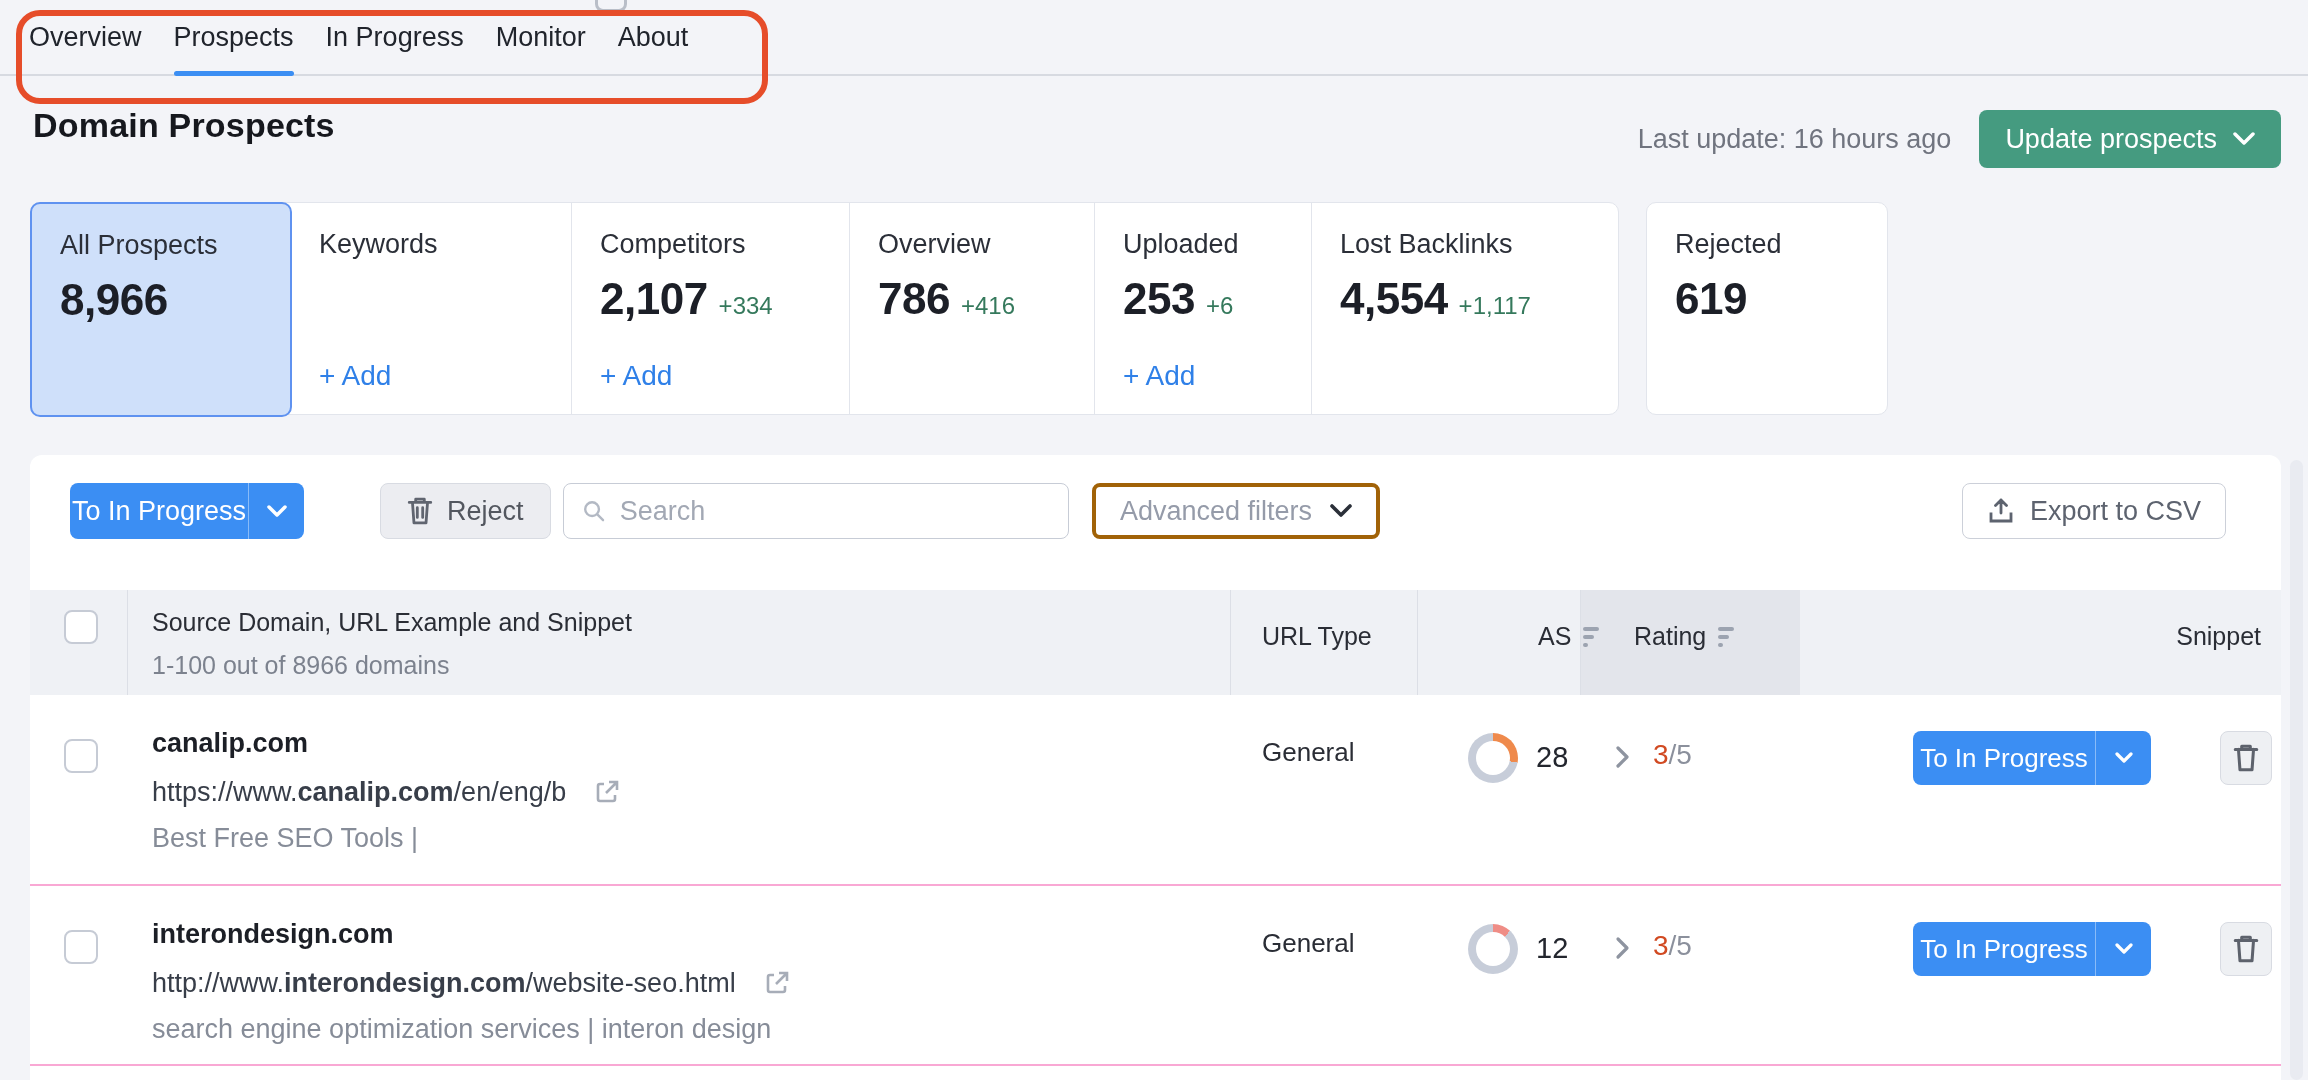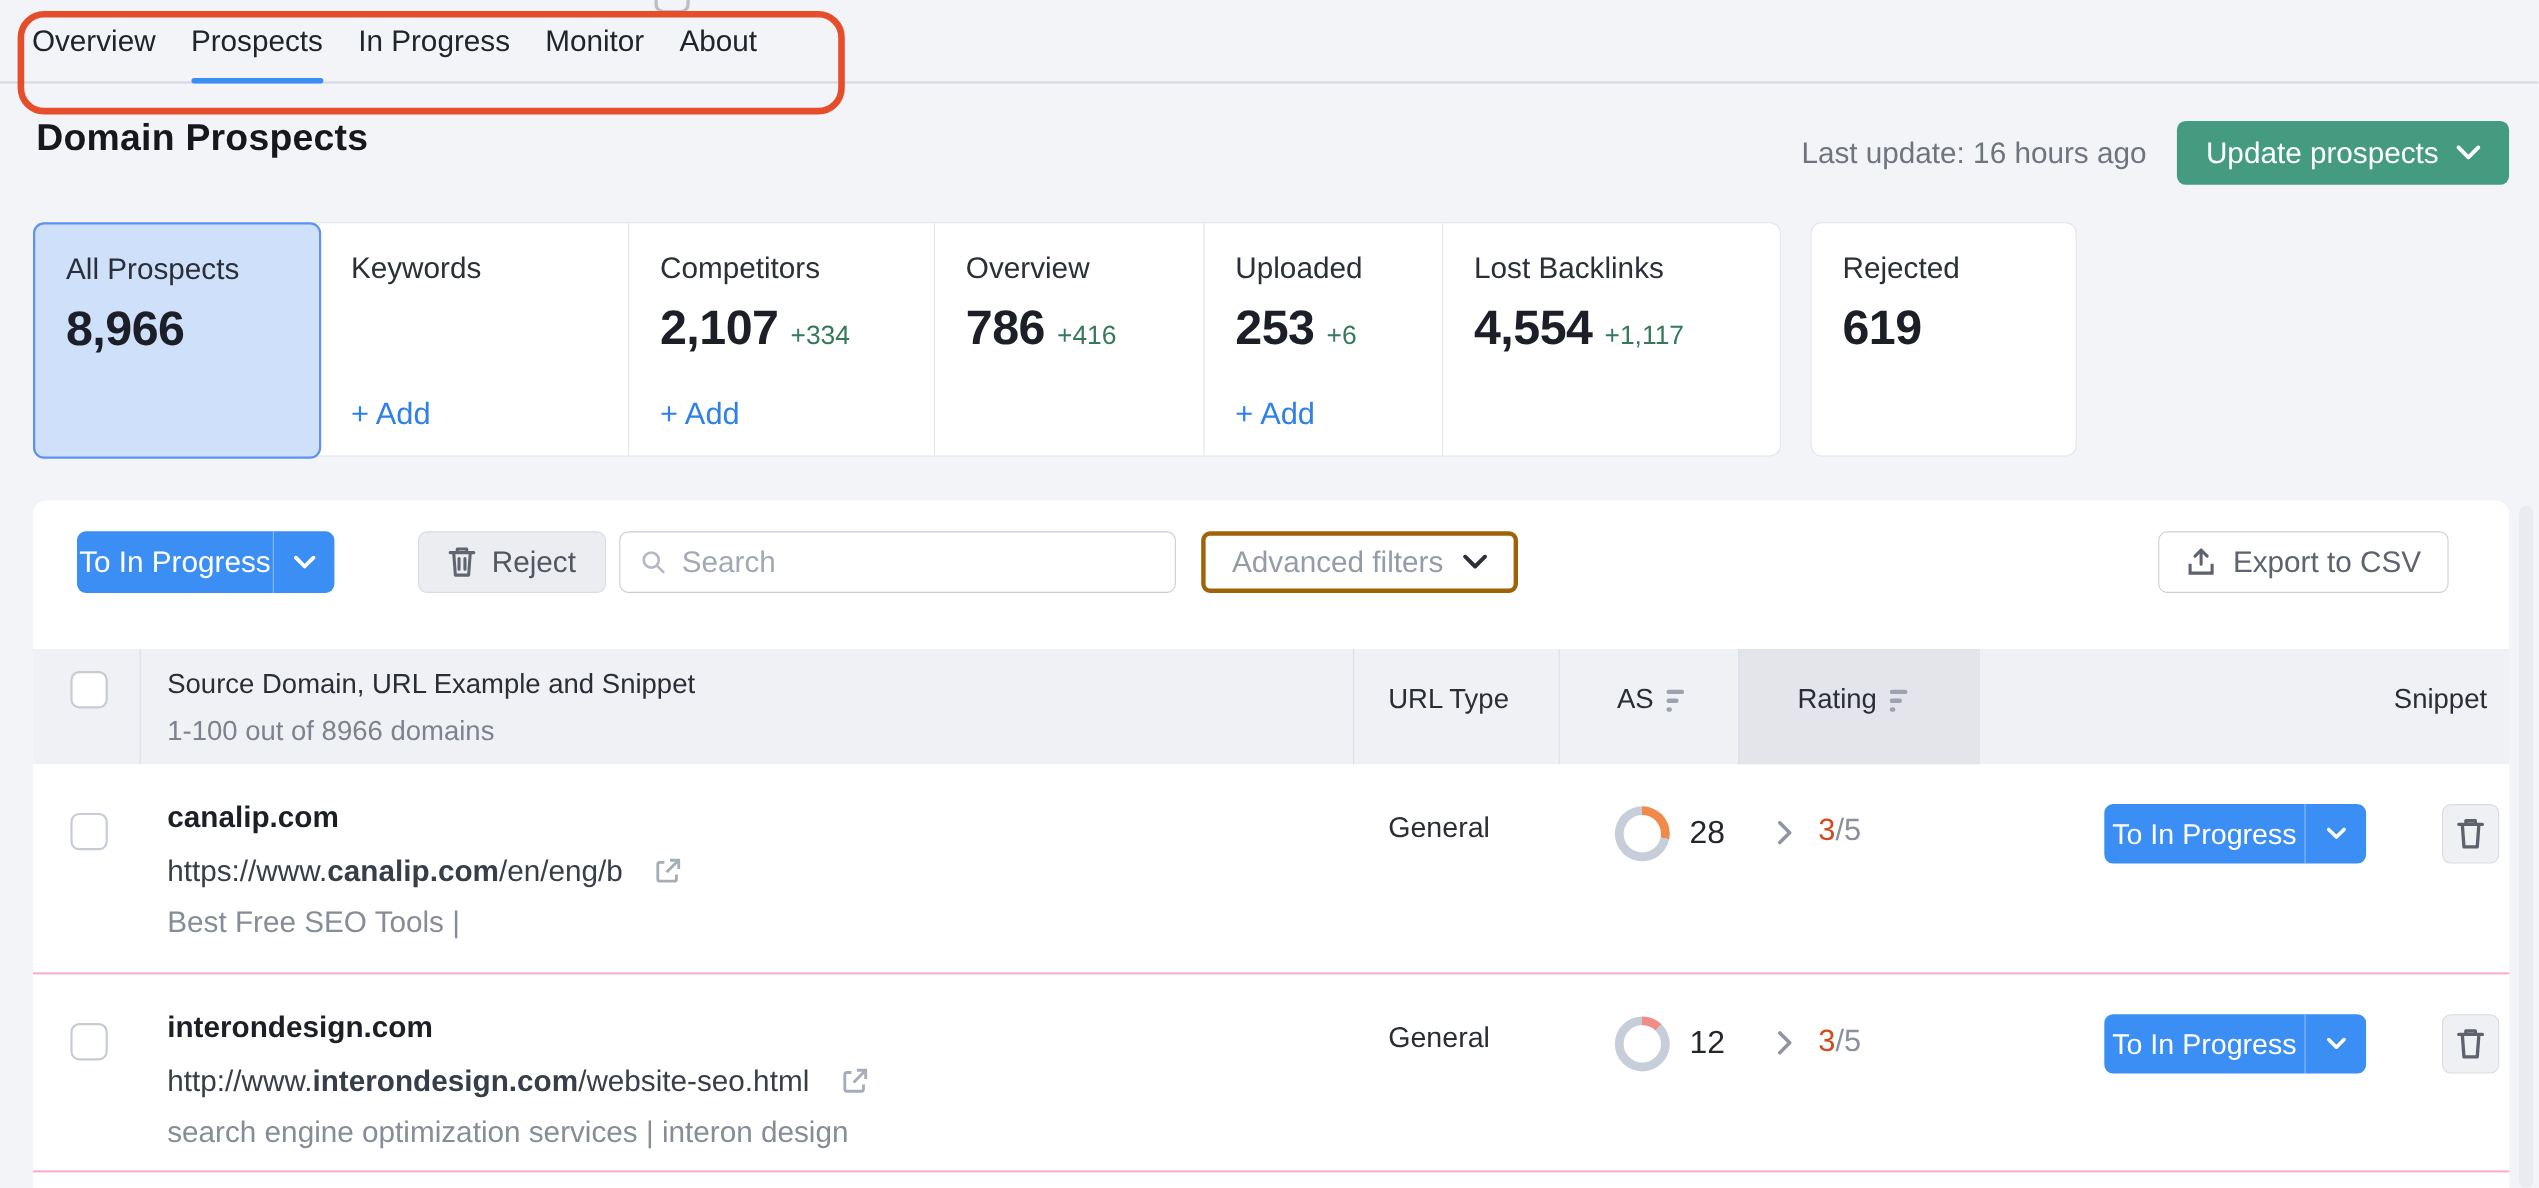--- a/index.html
+++ b/index.html
@@ -225,21 +225,21 @@
       <div class="th-divider" style="left:1200px"></div>
       <div class="th-divider" style="left:1387px"></div>
       <div class="th-divider" style="left:1550px"></div>
       <div class="th-source">
         <div class="t1">Source Domain, URL Example and Snippet</div>
         <div class="t2">1-100 out of 8966 domains</div>
       </div>
       <div class="th-label" style="left:1232px">
           <span>URL Type</span>
         </div>
-      <div class="th-label" style="left:1440px">
+      <div class="th-label" style="left:1508px">
         <span>AS</span>
         <span class="sort-icon">
             <i></i>
             <i></i>
             <i></i>
           </span>
       </div>
       <div class="th-label" style="left:1604px">
         <span>Rating</span>
         <span class="sort-icon">

